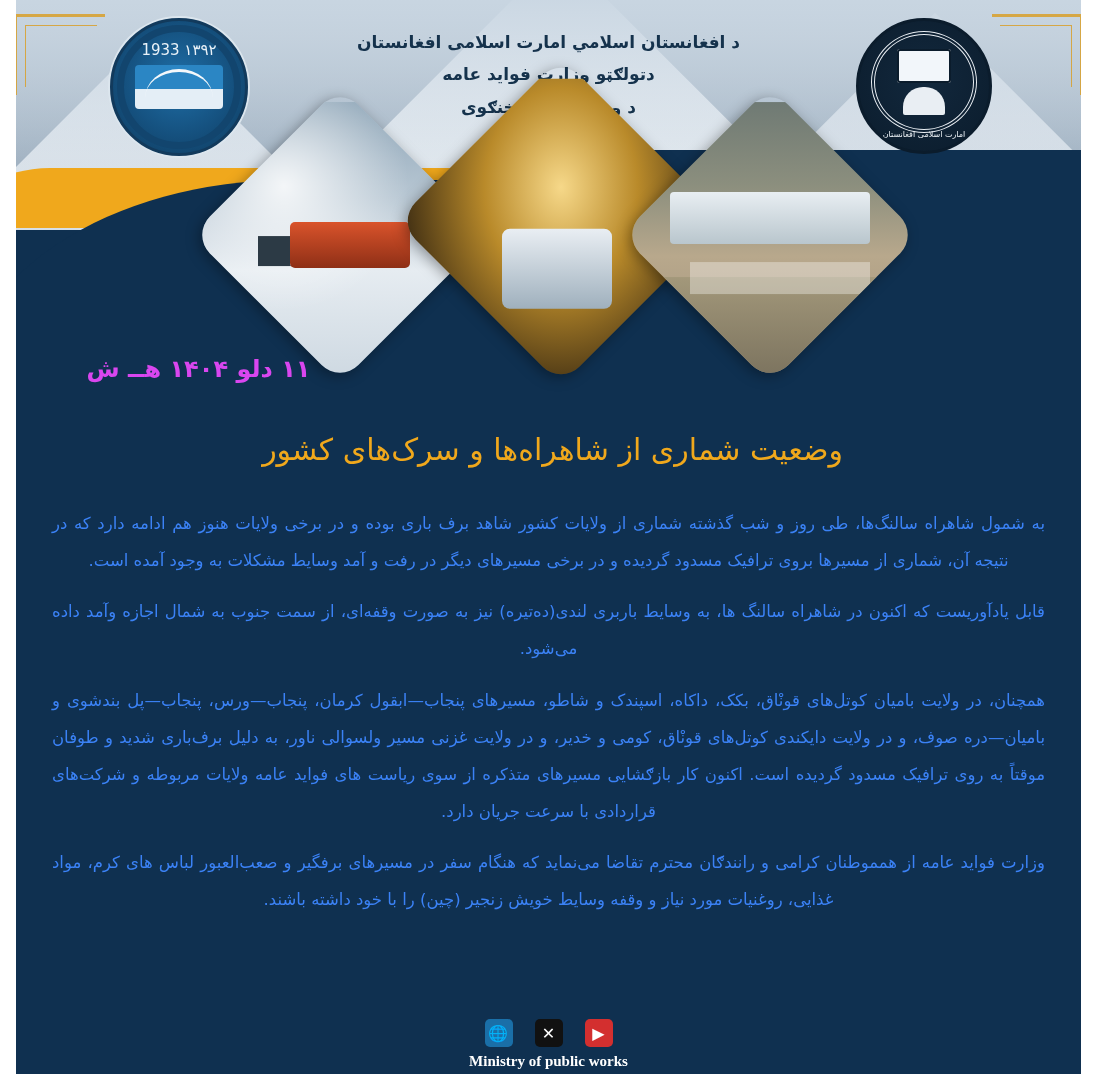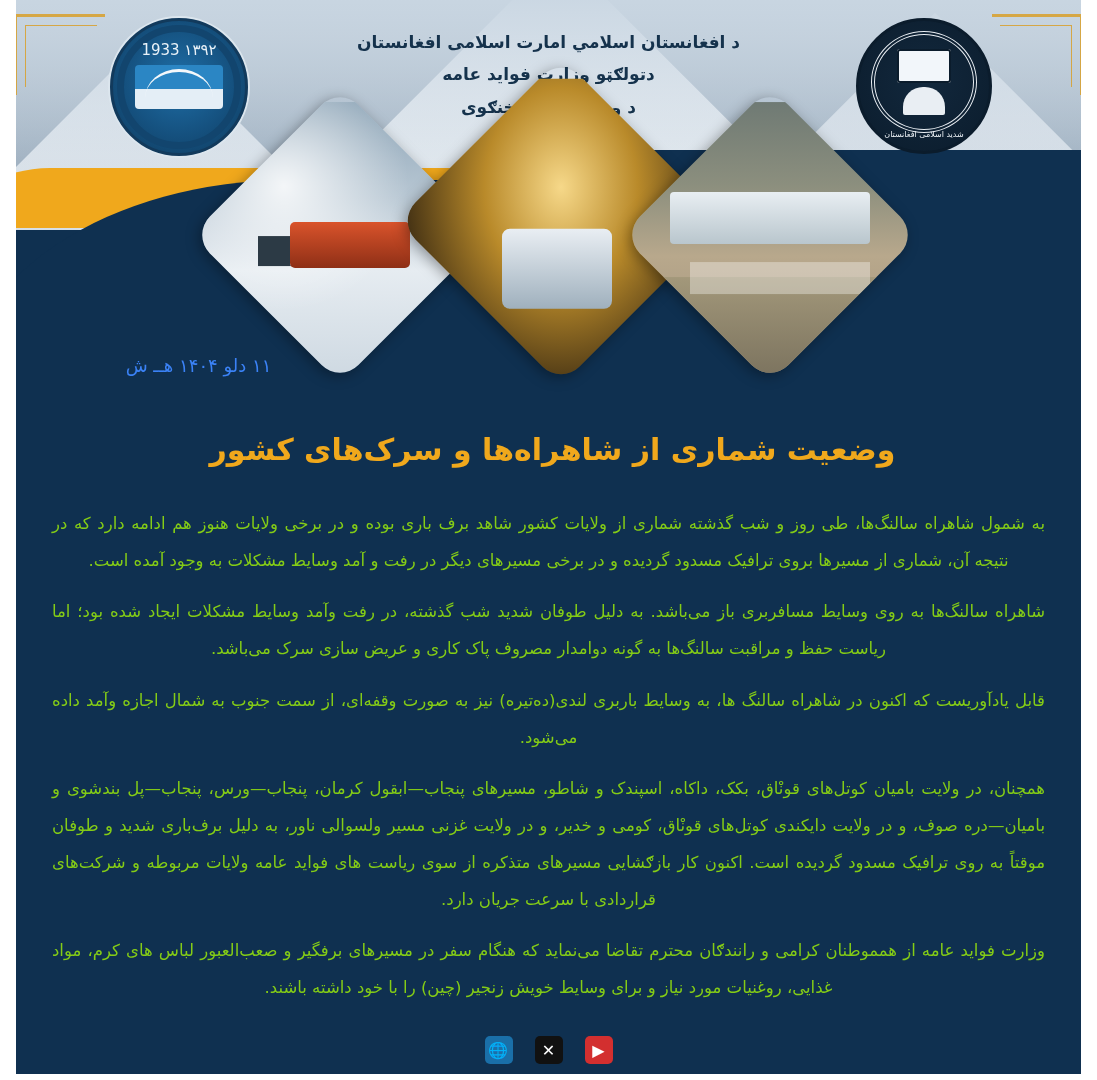--- a/index.html
+++ b/index.html
@@ -232,39 +232,39 @@
     position:absolute; left: 0; top: 175px; width: 280px; height: 105px;
     background: linear-gradient(180deg, rgba(160,150,120,.85) 0%, rgba(120,112,92,.95) 100%);
   }
 
   
   .date-line {
     position: absolute;
     right: 0; left: 0;
     top: 355px;
     text-align: center;
-    color: #3b82f6;
-    font-size: 18px;
-    font-weight: normal;
+    color: #d946ef;
+    font-size: 24px;
+    font-weight: bold;
     padding-right: 700px;
   }
   .main-title {
     position: absolute;
     left: 0; right: 0; top: 432px;
     text-align: center;
     color: #f0a81c;
     font-size: 30px;
-    font-weight: bold;
+    font-weight: normal;
     letter-spacing: .3px;
     margin-left: 8px;
   }
   .body-text {
     position: absolute;
     left: 52px; right: 52px; top: 505px;
-    color: #84cc16;
+    color: #3b82f6;
     font-size: 16.5px;
     line-height: 2.25;
     text-align: justify;
     text-align-last: center;
     direction: rtl;
   }
   .body-text p { margin: 0 0 14px 0; }
 
   
   .footer {
@@ -339,51 +339,51 @@
   <div class="logo logo-left">
     <span class="ring-text"></span>
     <span class="year">۱۳۹۲ 1933</span>
     <span class="bridge"></span>
   </div>
 
   <div class="logo logo-right">
     <span class="emblem-wreath"></span>
     <span class="emblem-book"></span>
     <span class="emblem-mosque"></span>
-    <span class="emblem-ribbon">شدید اسلامی افغانستان</span>
+    <span class="emblem-ribbon">امارت اسلامی افغانستان</span>
   </div>
 
   <div class="photos">
     <div class="dia dia1">
       <div class="inner ph-snowplow"></div>
     </div>
     <div class="dia dia2">
       <div class="inner ph-tunnel"></div>
     </div>
     <div class="dia dia3">
       <div class="inner ph-flood"></div>
     </div>
   </div>
 
   <div class="date-line">۱۱ دلو ۱۴۰۴ هــ ش</div>
 
   <div class="main-title">وضعیت شماری از شاهراه‌ها و سرک‌های کشور</div>
 
   <div class="body-text">
     <p>به شمول شاهراه سالنگ‌ها، طی روز و شب گذشته شماری از ولایات کشور شاهد برف باری بوده  و در برخی ولایات هنوز هم ادامه دارد که در نتیجه آن، شماری از مسیرها بروی ترافیک مسدود گردیده و در برخی مسیرهای دیگر در رفت و آمد وسایط مشکلات به وجود آمده است.</p>
-    <p>شاهراه سالنگ‌ها به روی وسایط مسافربری باز می‌باشد. به دلیل طوفان شدید شب گذشته، در رفت وآمد وسایط مشکلات ایجاد شده بود؛ اما ریاست حفظ و مراقبت سالنگ‌ها به گونه دوامدار مصروف پاک کاری و عریض سازی سرک می‌باشد.</p>
     <p>قابل یادآوریست که اکنون در شاهراه سالنگ ها، به وسایط باربری لندی(ده‌تیره) نیز به صورت وقفه‌ای، از سمت جنوب به شمال اجازه وآمد داده می‌شود.</p>
     <p>همچنان، در ولایت بامیان کوتل‌های قونْاق، بکک، داکاه، اسپندک و شاطو، مسیرهای پنجاب—ابقول کرمان، پنجاب—ورس، پنجاب—پل بندشوی و بامیان—دره صوف، و در ولایت دایکندی کوتل‌های قونْاق، کومی و خدیر، و در ولایت غزنی مسیر ولسوالی ناور، به دلیل برف‌باری شدید و طوفان  موقتاً به روی ترافیک مسدود گردیده است. اکنون کار بازګشایی مسیرهای متذکره از سوی ریاست های فواید عامه ولایات مربوطه و شرکت‌های قراردادی با سرعت جریان دارد.</p>
-    <p>وزارت فواید عامه از همموطنان کرامی و رانندګان محترم تقاضا می‌نماید که هنگام سفر در مسیرهای برفگیر و صعب‌العبور لباس های کرم، مواد غذایی، روغنیات مورد نیاز و برای وسایط خویش زنجیر (چین) را با خود داشته باشند.</p>
+    <p>وزارت فواید عامه از همموطنان کرامی و رانندګان محترم تقاضا می‌نماید که هنگام سفر در مسیرهای برفگیر و صعب‌العبور لباس های کرم، مواد غذایی، روغنیات مورد نیاز و وقفه وسایط خویش زنجیر (چین) را با خود داشته باشند.</p>
   </div>
 
   <div class="footer">
     <div class="social">
       <span class="s-icon s-youtube">▶</span>
       <span class="s-icon s-x">✕</span>
       <span class="s-icon s-web">🌐</span>
     </div>
+    <div class="ministry">Ministry of public works</div>
   </div>
 
   <div class="side-strip-l"></div>
   <div class="side-strip-r"></div>
   <div class="footer-strip"></div>
 </div>
 
 </body></html>

